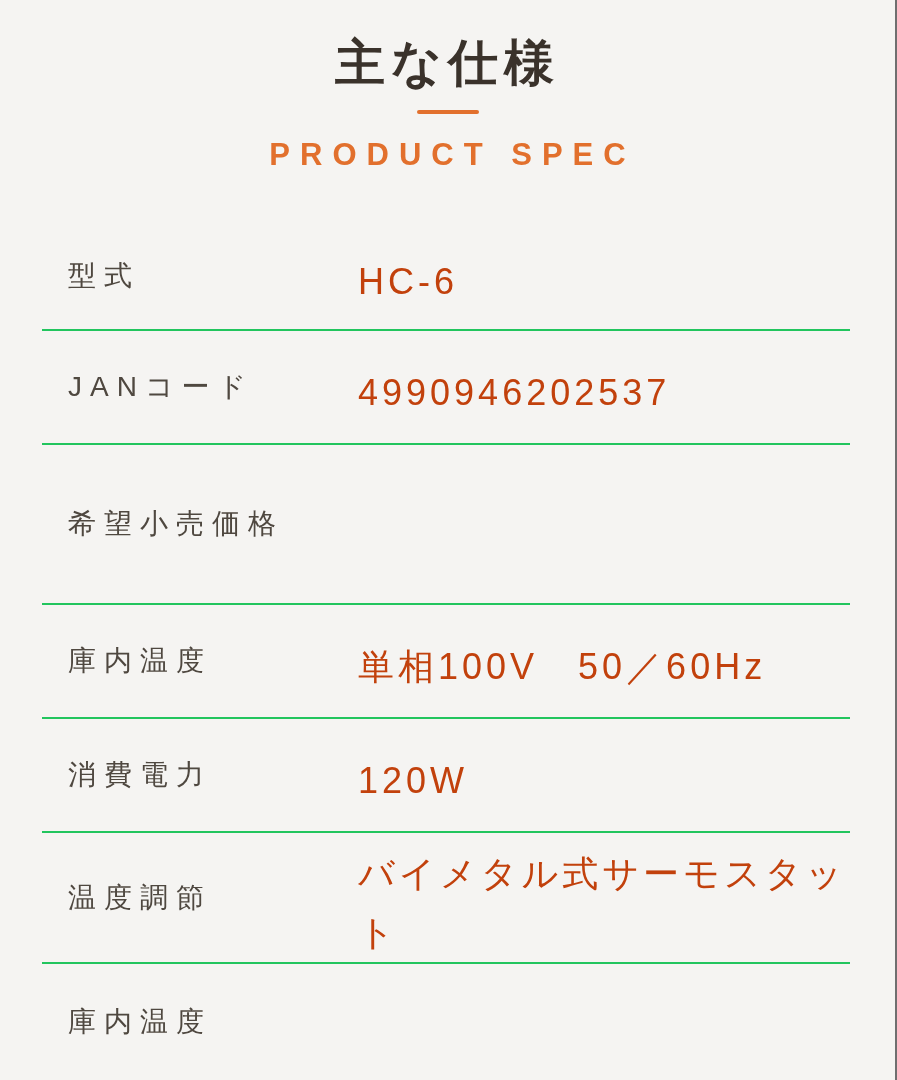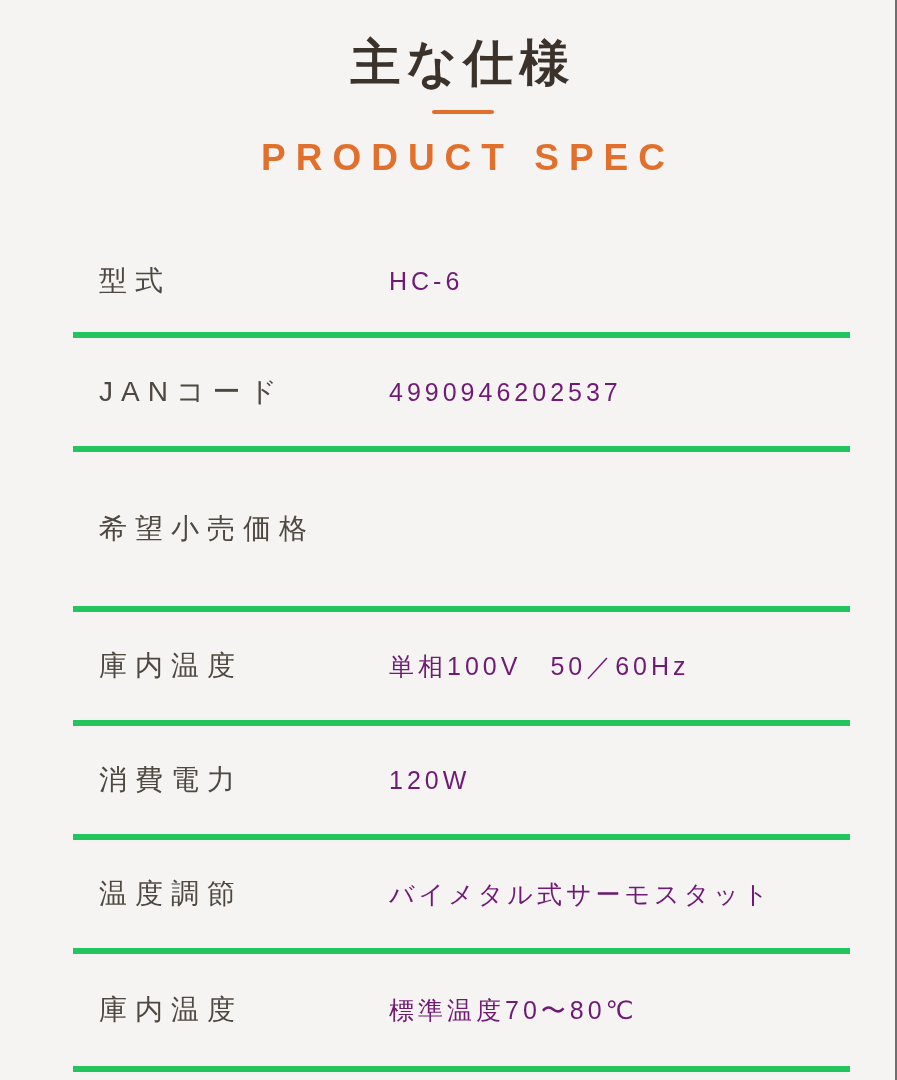--- a/index.html
+++ b/index.html
@@ -11,21 +11,20 @@
     background: #f5f4f2;
   }
   .page {
     position: relative;
     width: 897px;
     height: 1080px;
     box-sizing: border-box;
     background: #f5f4f2;
     border-right: 2px solid #6f6f6f;
     overflow: hidden;
-    padding-left: 31px;
   }
   .spec-header {
     text-align: center;
     padding-top: 33px;
   }
   .title {
     margin: 0;
     font-size: 50px;
     line-height: 1.2;
     font-weight: 700;
@@ -34,55 +33,56 @@
   }
   .title-divider {
     width: 62px;
     height: 4px;
     background: #e2702d;
     border-radius: 2px;
     margin: 17px auto 0;
   }
   .subtitle {
     margin-top: 22px;
-    font-size: 37px;
+    font-size: 31px;
     line-height: 1.2;
     font-weight: 700;
     color: #e2702d;
     letter-spacing: 10px;
     text-indent: 10px; 
   }
   .spec-table {
     margin: 50px 45px 0 42px;
   }
   .spec-row {
     display: flex;
     align-items: center;
     box-sizing: border-box;
     min-height: 114px;
-    border-bottom: 6px solid #22c55e;
+    border-bottom: 2px solid #22c55e;
     padding-left: 26px;
   }
   .row-first { min-height: 108px; }
   .row-tall  { min-height: 160px; gap: 10px; }
   .row-last  { min-height: 118px; }
   .spec-label {
     flex: 0 0 290px;
     width: 290px;
     font-size: 28px;
     color: #4f4840;
     letter-spacing: 8px;
     line-height: 1.5;
   }
   .spec-value {
-    font-size: 25px;
-    color: #701a75;
+    font-size: 36px;
+    color: #c2410c;
     letter-spacing: 4px;
     white-space: pre-line;
     line-height: 1.64;
+    margin-top: 11px;
   }
 </style>
 </head>
 <body>
 
 <div class="page">
 
   <header class="spec-header">
     <h1 class="title">主な仕様</h1>
     <div class="title-divider"></div>
@@ -115,17 +115,16 @@
       <div class="spec-value">120W</div>
     </div>
 
     <div class="spec-row">
       <div class="spec-label">温度調節</div>
       <div class="spec-value">バイメタル式サーモスタット</div>
     </div>
 
     <div class="spec-row row-last">
       <div class="spec-label">庫内温度</div>
-      <div class="spec-value">標準温度70〜80℃</div>
     </div>
 
   </div>
 </div>
 
 </body></html>

